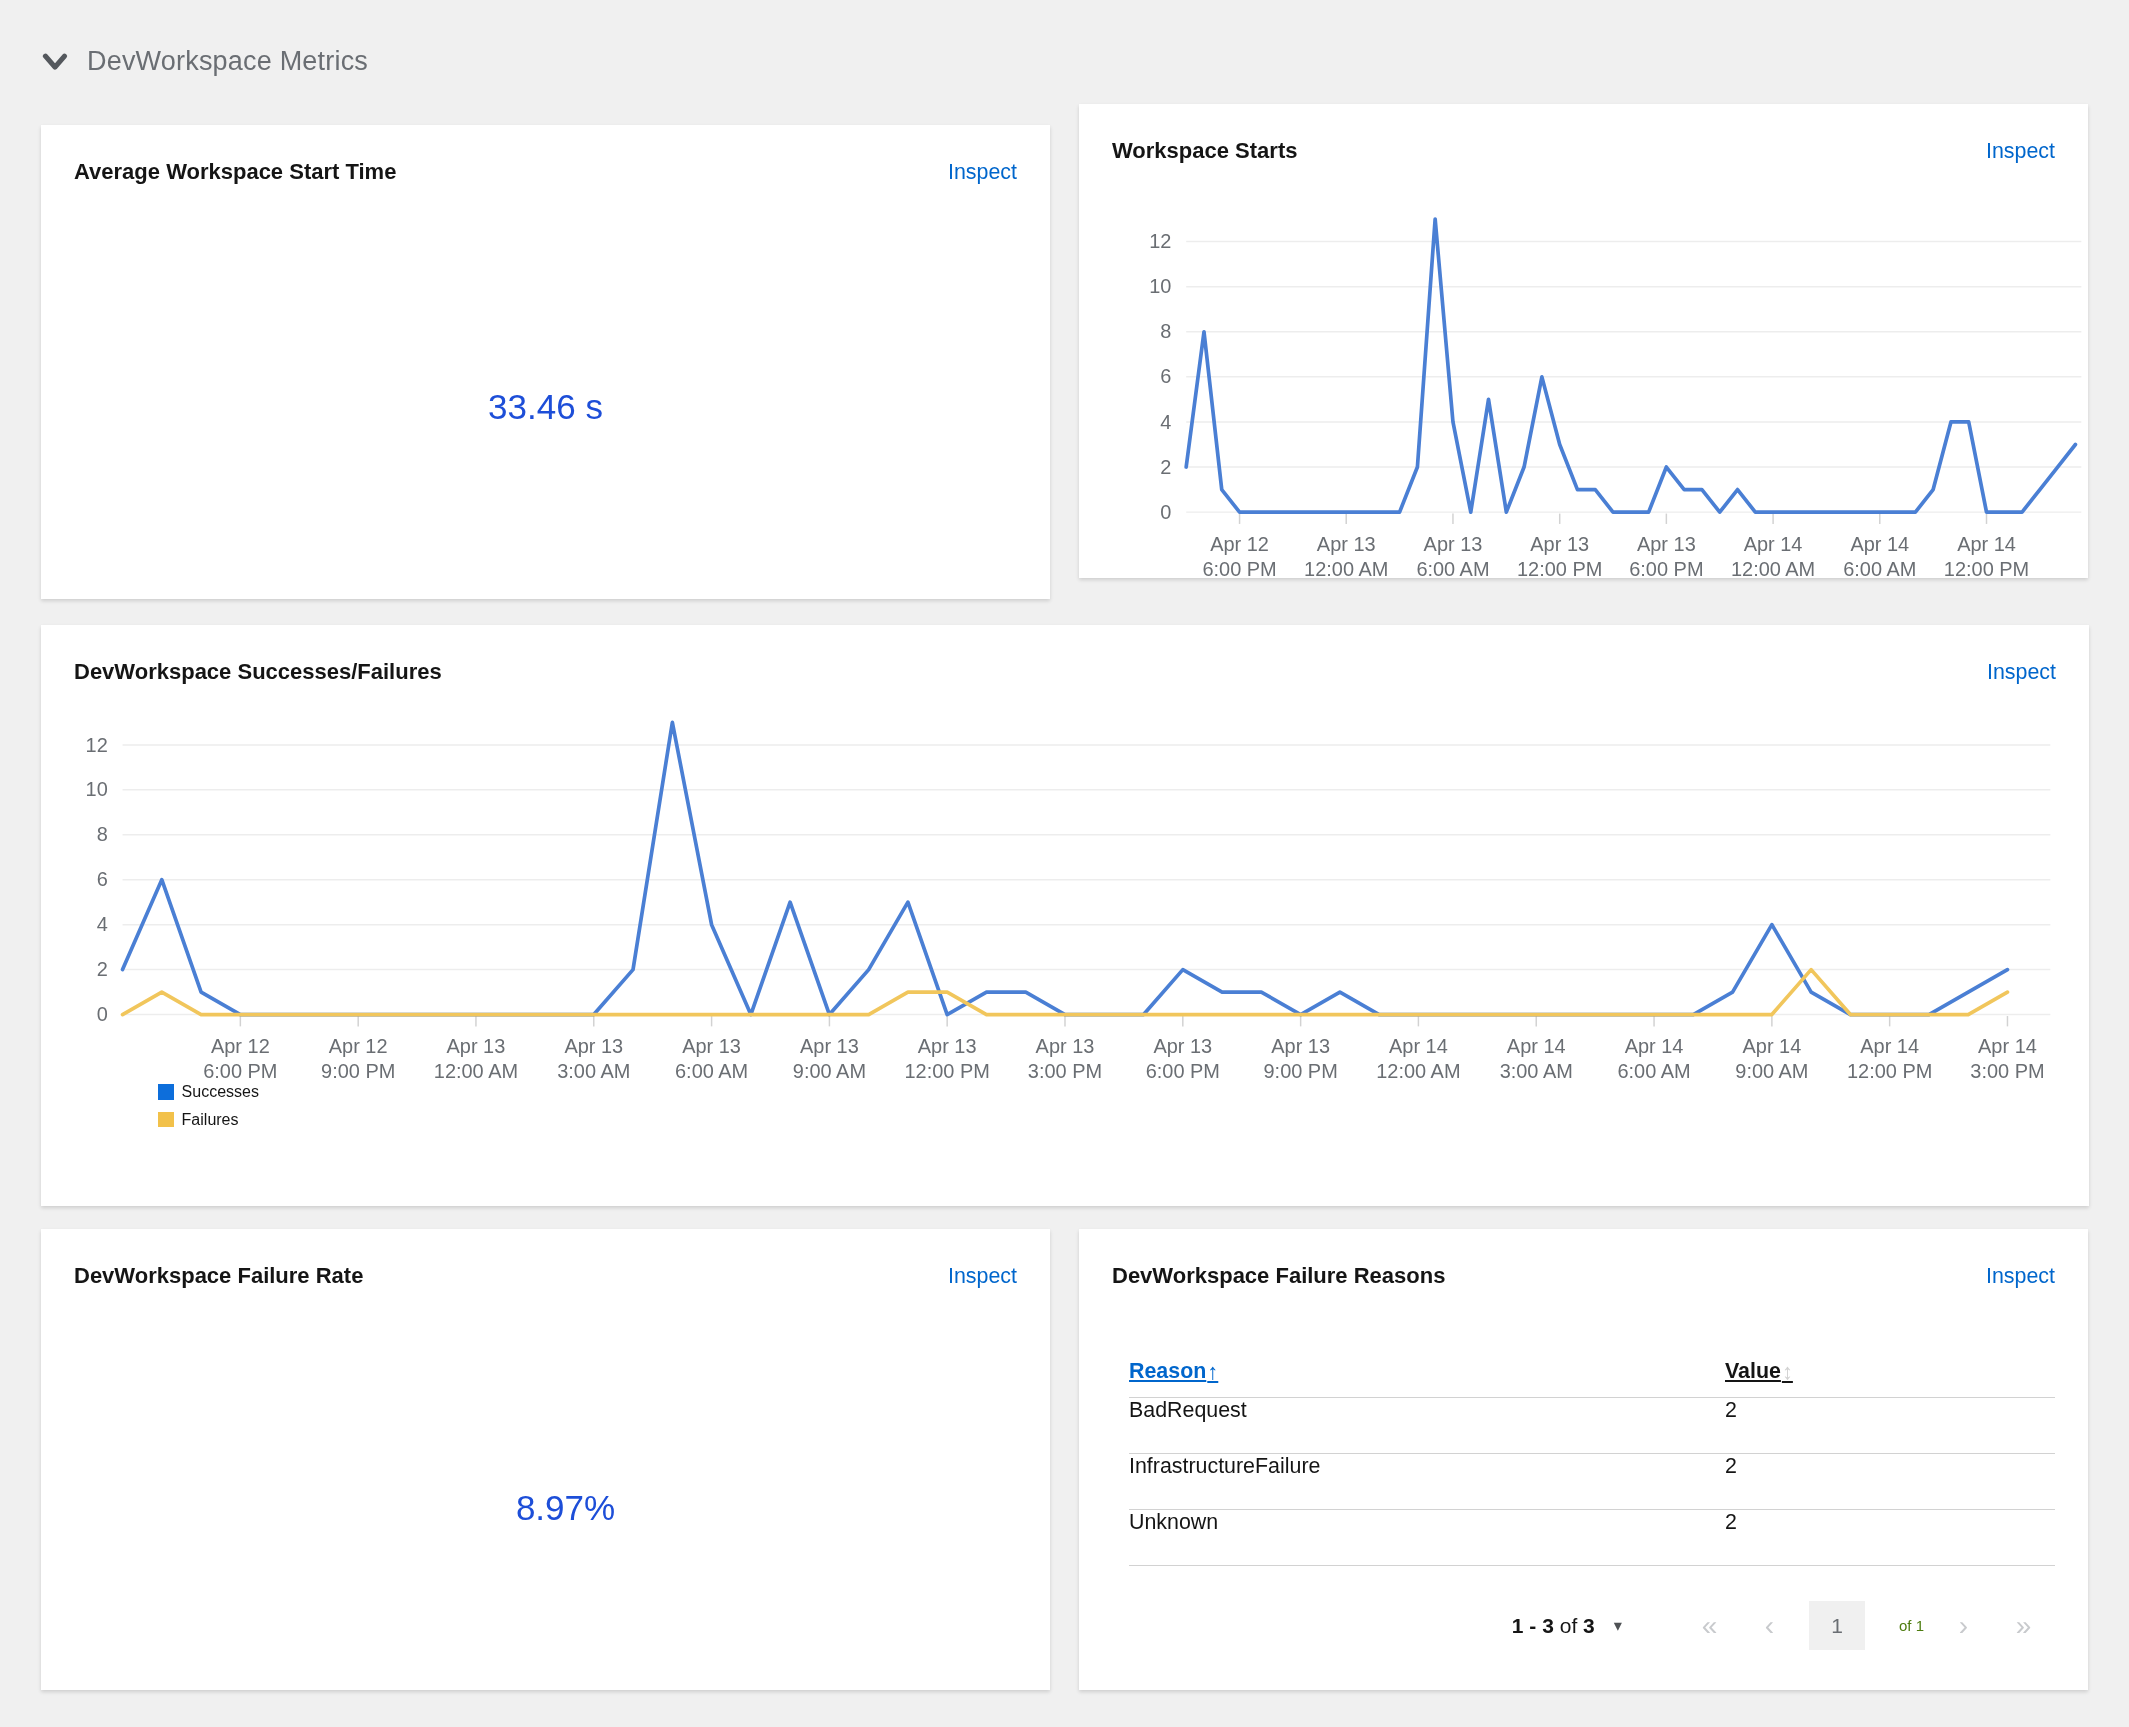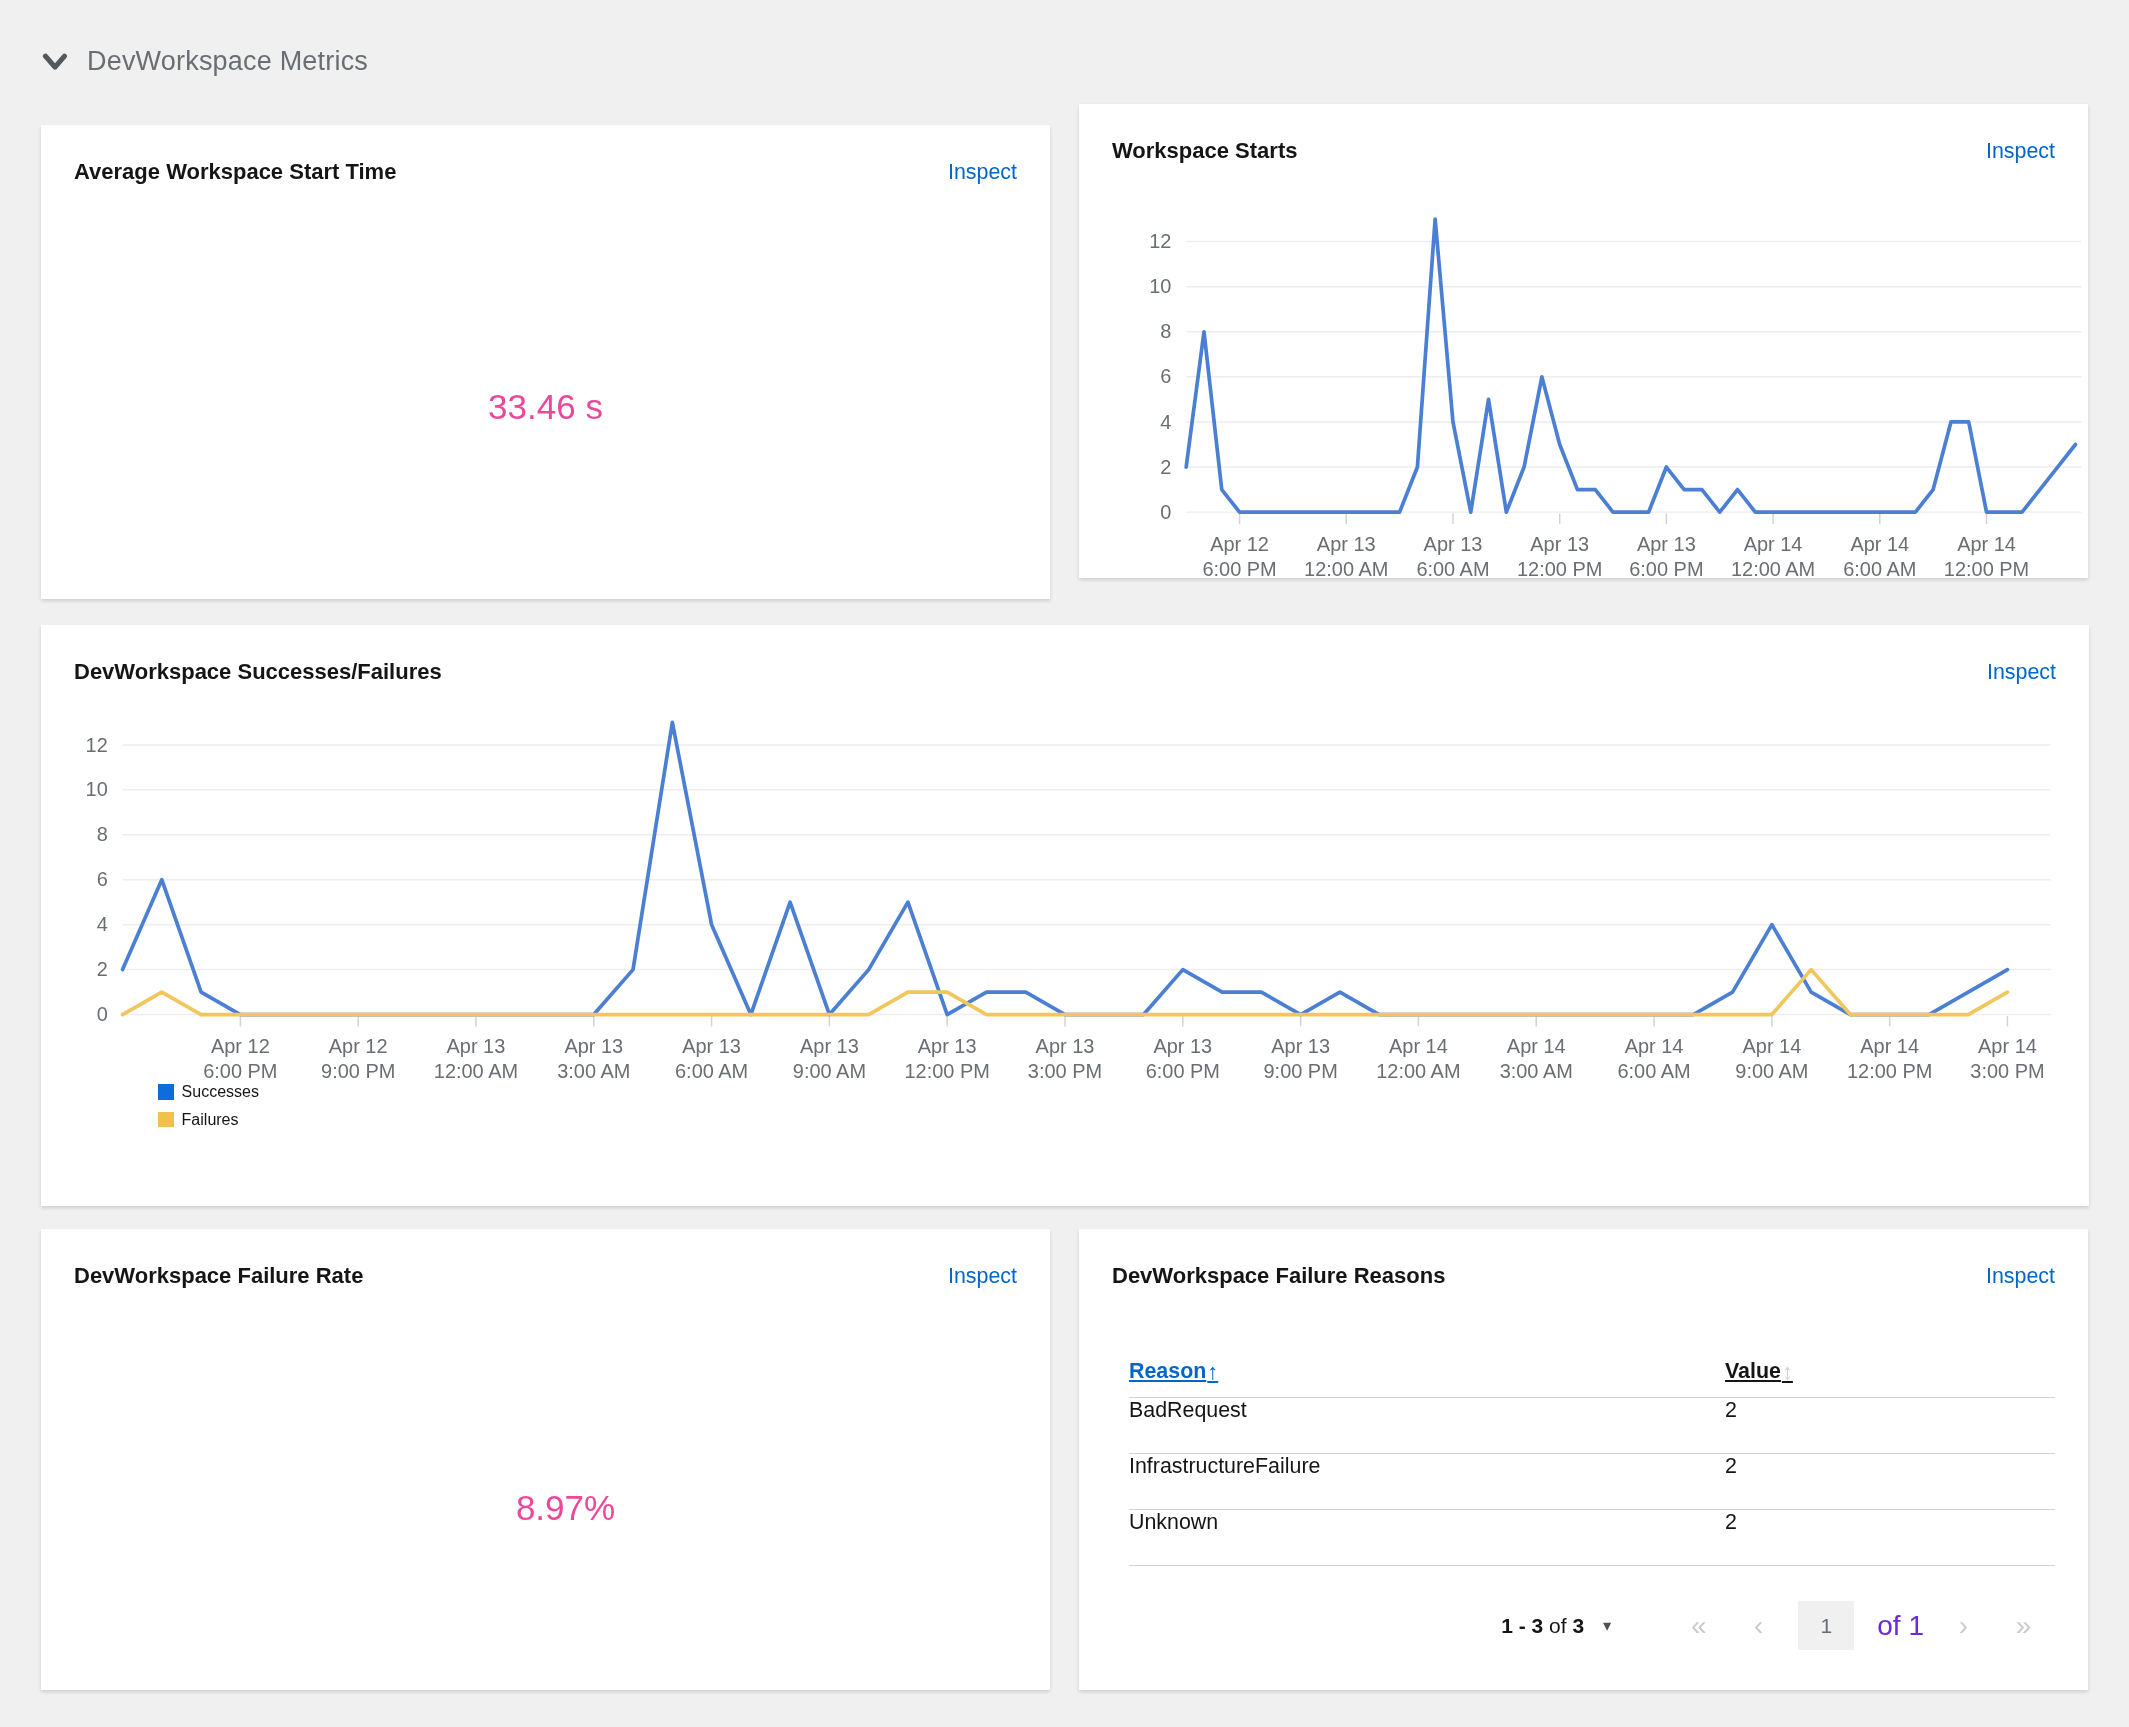--- a/index.html
+++ b/index.html
@@ -12,21 +12,21 @@
   .page { position:absolute; inset:0; }
 
   .section-header { position:absolute; left:41px; top:46px; display:flex; align-items:center; gap:18px; cursor:pointer; }
   .section-header .chev { width:28px; height:22px; display:block; }
   .section-title { font-size:27px; font-weight:400; color:#6a6e73; letter-spacing:0.2px; }
 
   .card { position:absolute; background:#ffffff; box-shadow:0 1.5px 3.7px rgba(3,3,3,.14); }
   .card-title { position:absolute; left:33px; top:34px; font-size:22px; font-weight:700; color:#151515; }
   .inspect { position:absolute; right:33px; top:35px; font-size:21.4px; font-weight:400; color:#0066cc; text-decoration:none; cursor:pointer; }
 
-  .big-value { position:absolute; left:0; width:100%; text-align:center; font-size:35px; color:#ec4899; }
+  .big-value { position:absolute; left:0; width:100%; text-align:center; font-size:35px; color:#1d4ed8; }
 
   .chart-svg { position:absolute; inset:0; width:100%; height:100%; overflow:visible; }
 
   .legend { position:absolute; left:117px; top:458px; display:flex; flex-direction:column; gap:9.6px; }
   .legend-item { display:flex; align-items:center; gap:8.1px; }
   .legend-swatch { width:15.5px; height:15.5px; display:inline-block; }
   .legend-label { font-size:16px; color:#151515; }
 
   
   .tbl { position:absolute; left:50px; right:33px; top:117px; }
@@ -41,21 +41,21 @@
   .td { font-size:21.4px; color:#151515; }
 
   .pagination { position:absolute; right:44px; top:372px; display:flex; align-items:center; gap:37px; }
   .pg-options { display:flex; align-items:center; gap:19px; cursor:pointer; }
   .pg-range { font-size:21px; color:#151515; }
   .pg-range b { font-weight:700; }
   .pg-caret { font-size:16.3px; color:#4f5255; }
   .pg-nav { display:flex; align-items:center; gap:19px; margin-left:30px; }
   .pg-btn { background:none; border:none; font-size:28px; color:#c8cacd; width:41px; height:41px; line-height:38px; text-align:center; cursor:default; }
   .pg-input { width:56px; height:49px; background:#f0f0f0; border:none; text-align:center; font-size:21px; color:#6a6e73; font-family:inherit; }
-  .pg-of { font-size:28px; color:#6d28d9; margin-left:4px; }
+  .pg-of { font-size:15px; color:#4d7c0f; margin-left:15px; }
   .pg-of b { font-weight:400; }
 </style>
 </head>
 <body>
 
 <div class="page">
 
   <div class="section-header">
     <svg class="chev" viewBox="0 0 38 30">
       <polyline points="6,7 19,22 32,7" fill="none" stroke="#54585d" stroke-width="7" stroke-linecap="round" stroke-linejoin="round"></polyline>

